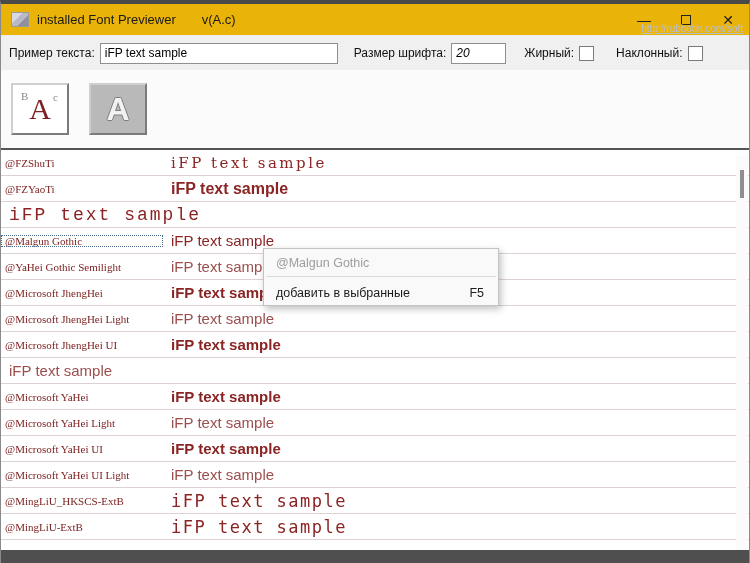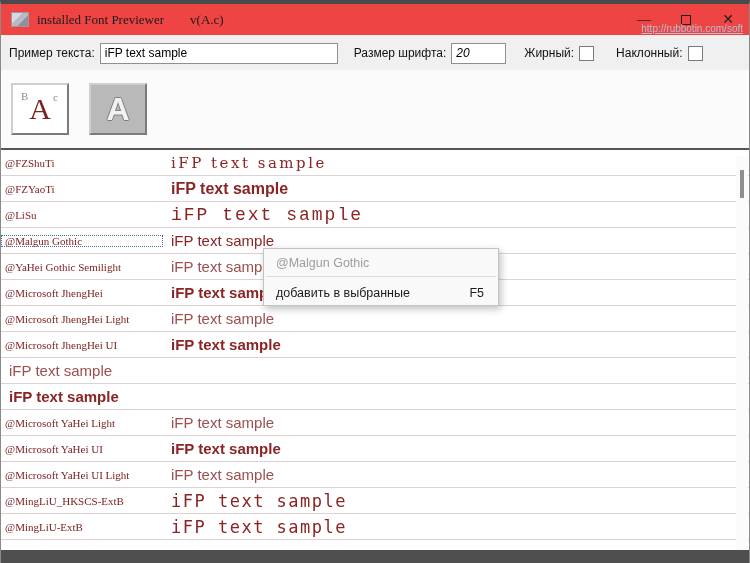--- a/index.html
+++ b/index.html
@@ -14,28 +14,27 @@
     width: 750px; height: 563px;
     background: #ffffff;
     border-left: 1px solid #8a8a8a;
     border-right: 1px solid #8a8a8a;
     border-top: 4px solid #4a4a4a;
     overflow: hidden;
   }
   
   .titlebar {
     height: 32px;
-    background: #ef4444;
+    background: #eab308;
     display: flex;
     align-items: center;
     padding: 0 0 0 10px;
     font-size: 13px;
     color: #1a1a1a;
     border-bottom: 1px solid #ececec;
-    font-family: Liberation Serif, serif;
   }
   .app-icon {
     width: 18px; height: 15px;
     border: 1px solid #9a9a9a;
     background: linear-gradient(135deg, #d8d8e2 0 35%, #b9b9c6 35% 65%, #8f8f9e 65%);
     margin-right: 8px;
     flex: 0 0 auto;
   }
   .title-text { margin-right: 26px; }
   .titlebar-spacer { flex: 1; }
@@ -254,21 +253,20 @@
   <div class="font-list">
       <div class="font-row">
         <div class="font-name">@FZShuTi</div>
         <div class="font-preview pv-shuti">iFP text sample</div>
       </div>
       <div class="font-row">
         <div class="font-name">@FZYaoTi</div>
         <div class="font-preview pv-yaoti">iFP text sample</div>
       </div>
       <div class="font-row">
-        <div class="font-name">@LiSu</div>
         <div class="font-preview pv-lisu">iFP text sample</div>
       </div>
       <div class="font-row selected">
         <div class="font-name">@Malgun Gothic</div>
         <div class="font-preview pv-sans">iFP text sample</div>
       </div>
       <div class="font-row">
         <div class="font-name">@YaHei Gothic Semilight</div>
         <div class="font-preview pv-sans-light">iFP text sample</div>
       </div>
@@ -281,20 +279,21 @@
         <div class="font-preview pv-sans-light">iFP text sample</div>
       </div>
       <div class="font-row">
         <div class="font-name">@Microsoft JhengHei UI</div>
         <div class="font-preview pv-sans-bold">iFP text sample</div>
       </div>
       <div class="font-row">
         <div class="font-preview pv-sans-light">iFP text sample</div>
       </div>
       <div class="font-row">
+        <div class="font-name">@Microsoft YaHei</div>
         <div class="font-preview pv-sans-bold">iFP text sample</div>
       </div>
       <div class="font-row">
         <div class="font-name">@Microsoft YaHei Light</div>
         <div class="font-preview pv-sans-light">iFP text sample</div>
       </div>
       <div class="font-row">
         <div class="font-name">@Microsoft YaHei UI</div>
         <div class="font-preview pv-sans-bold">iFP text sample</div>
       </div>

